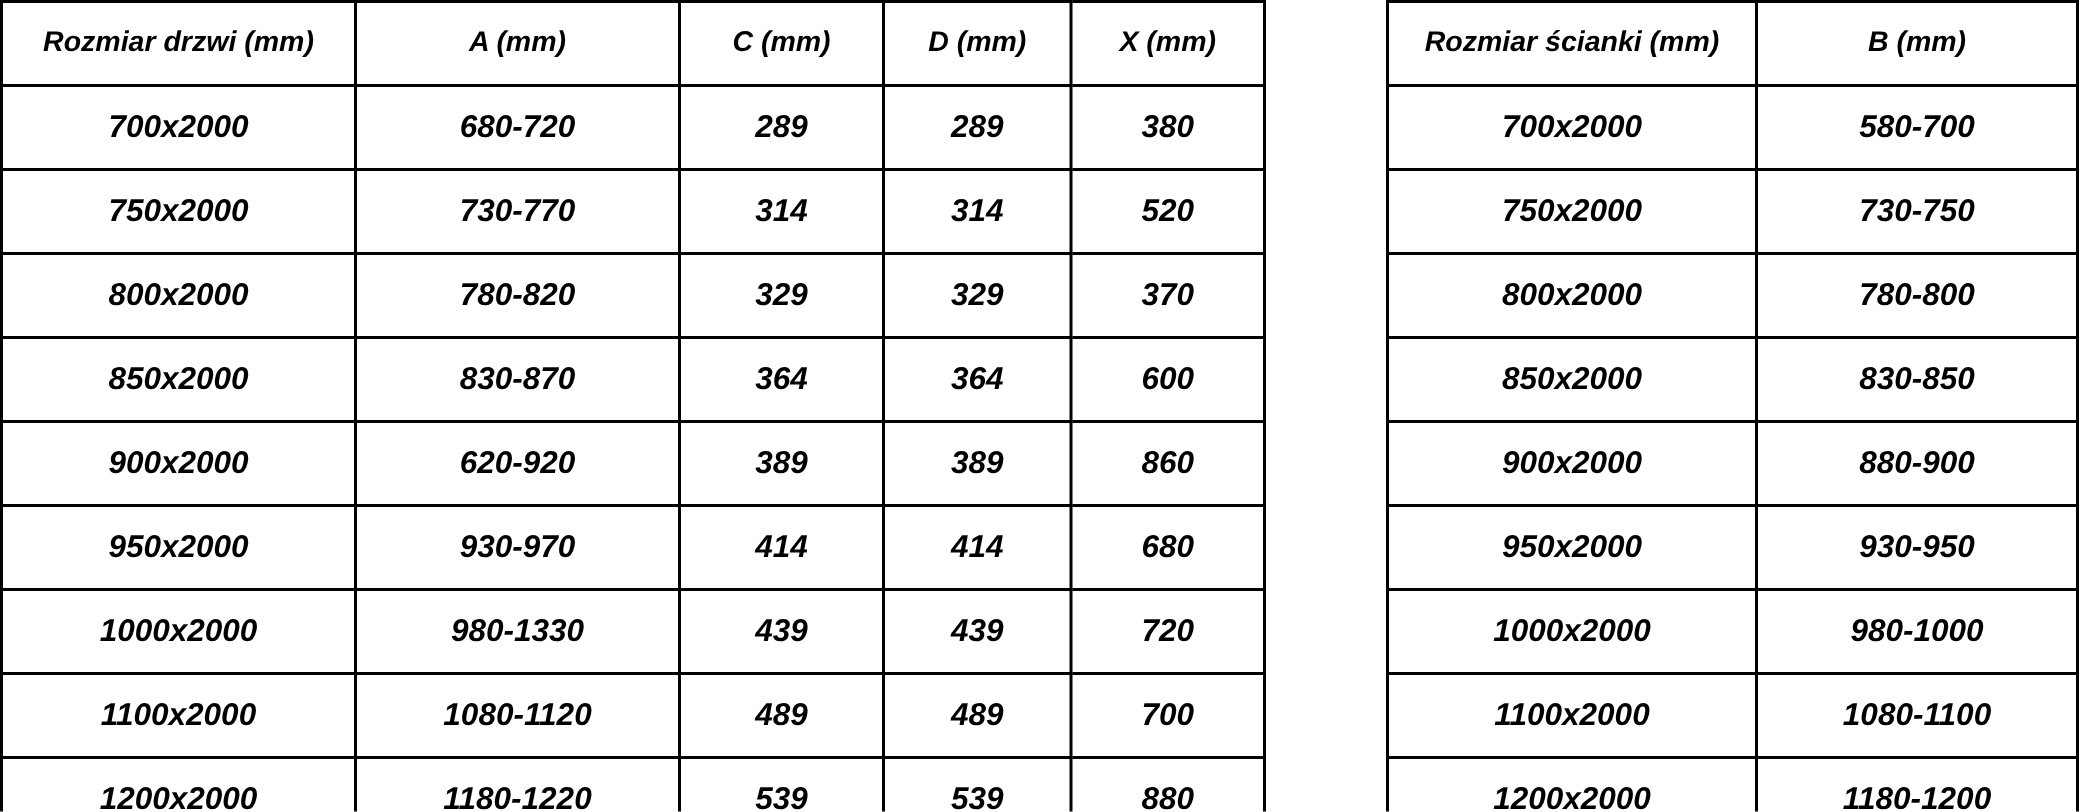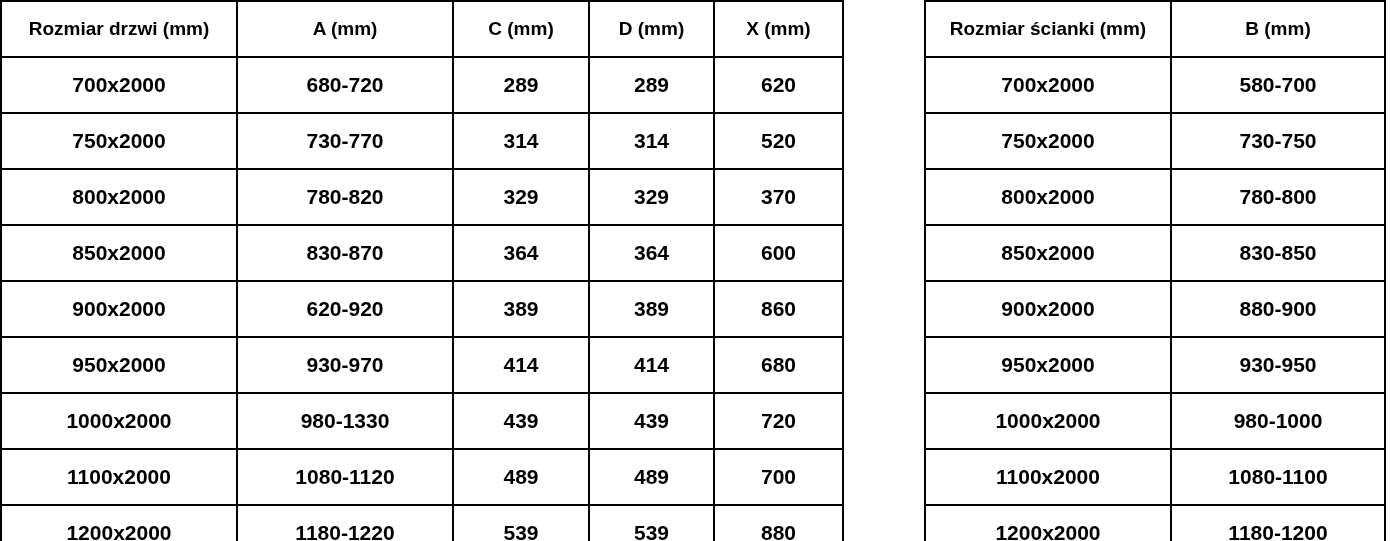--- a/index.html
+++ b/index.html
@@ -13,20 +13,21 @@
     font-family: "Liberation Sans", sans-serif;
     color: #000000;
     overflow: hidden;
   }
   .sheet {
     position: relative;
     width: 1390px;
     height: 541px;
     display: flex;
     align-items: flex-start;
+    font-style: italic;
   }
   .table-block {
     box-sizing: border-box;
   }
   .table-left {
     width: 842px;
     margin-left: 0px;
   }
   .spacer {
     width: 82px;
@@ -90,21 +91,21 @@
           <th>D (mm)</th>
           <th>X (mm)</th>
         </tr>
       </thead>
       <tbody>
         <tr>
           <td>700x2000</td>
           <td>680-720</td>
           <td>289</td>
           <td>289</td>
-          <td>620</td>
+          <td>380</td>
         </tr>
         <tr>
           <td>750x2000</td>
           <td>730-770</td>
           <td>314</td>
           <td>314</td>
           <td>520</td>
         </tr>
         <tr>
           <td>800x2000</td>

